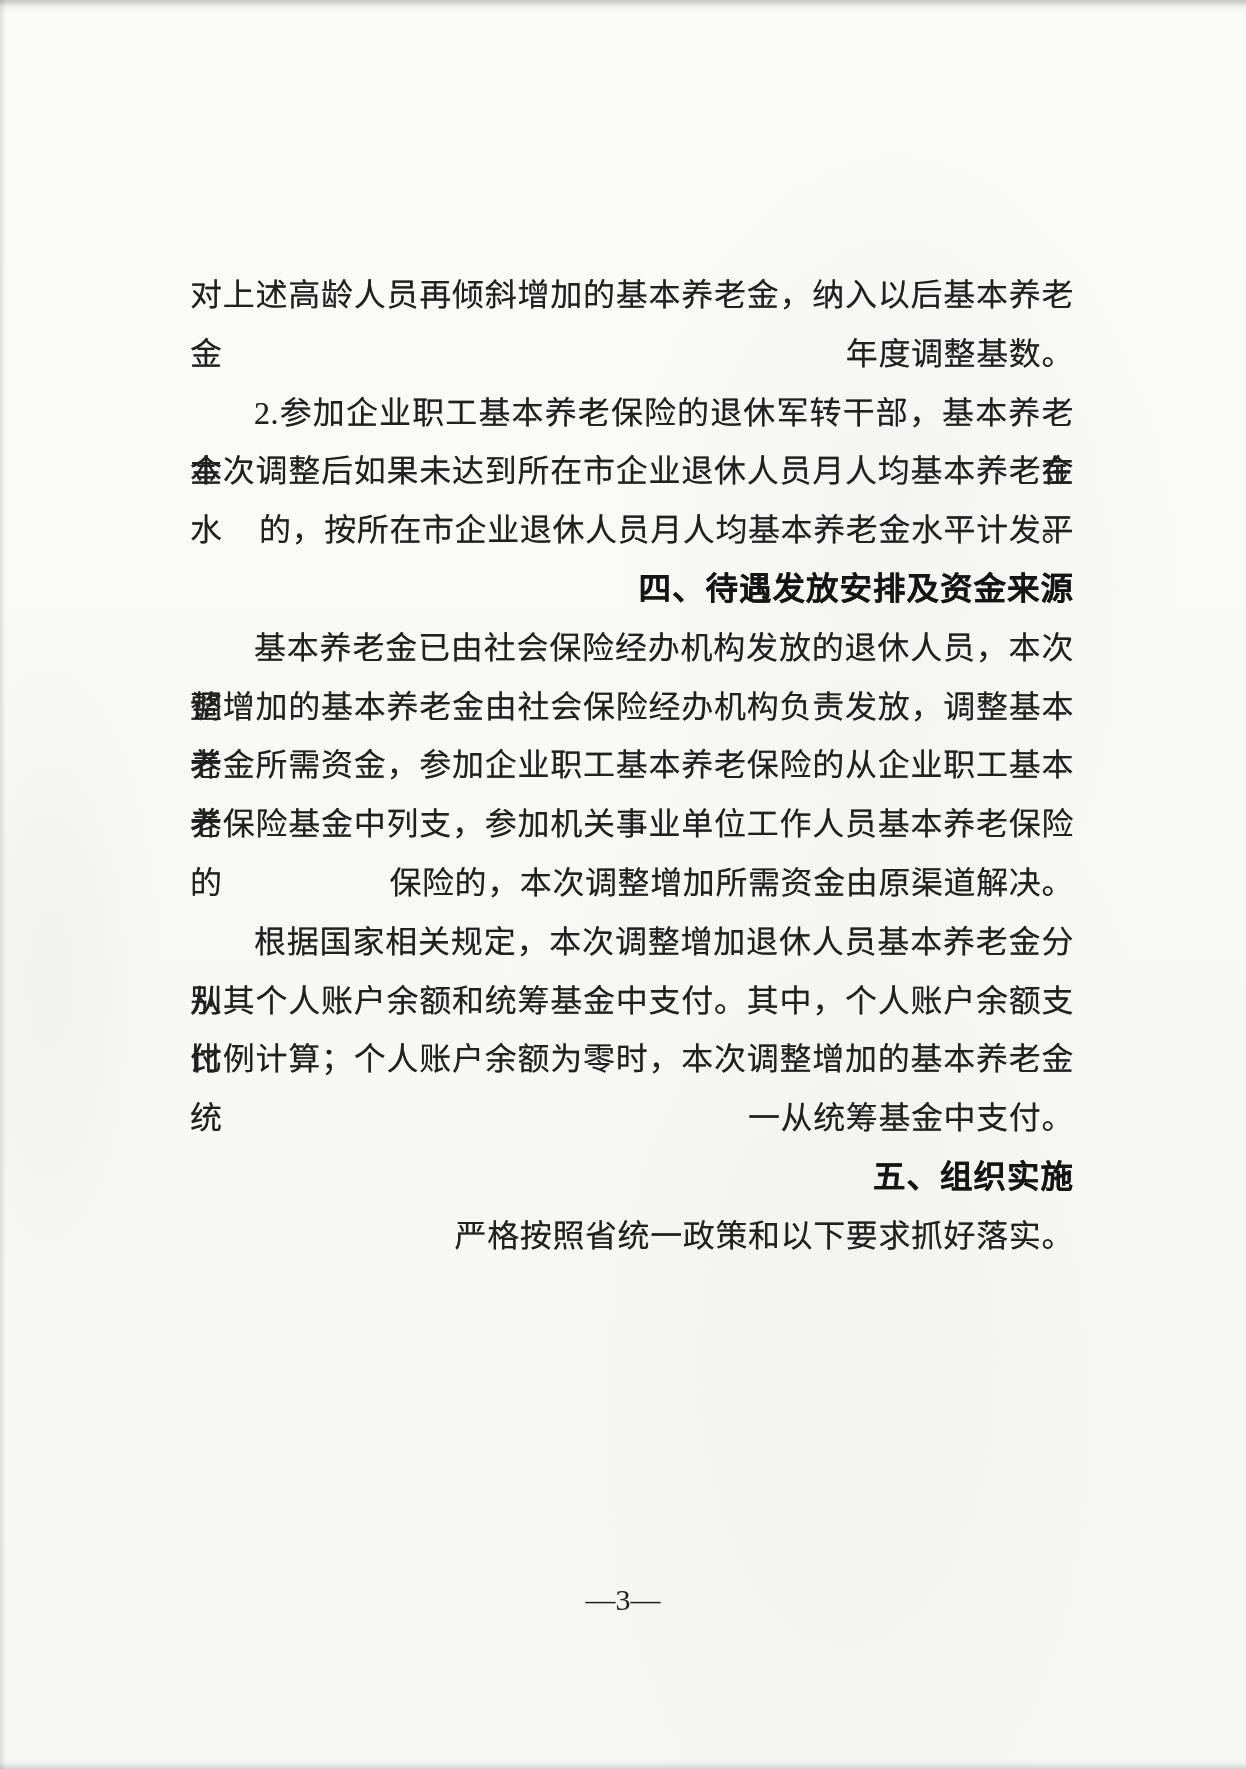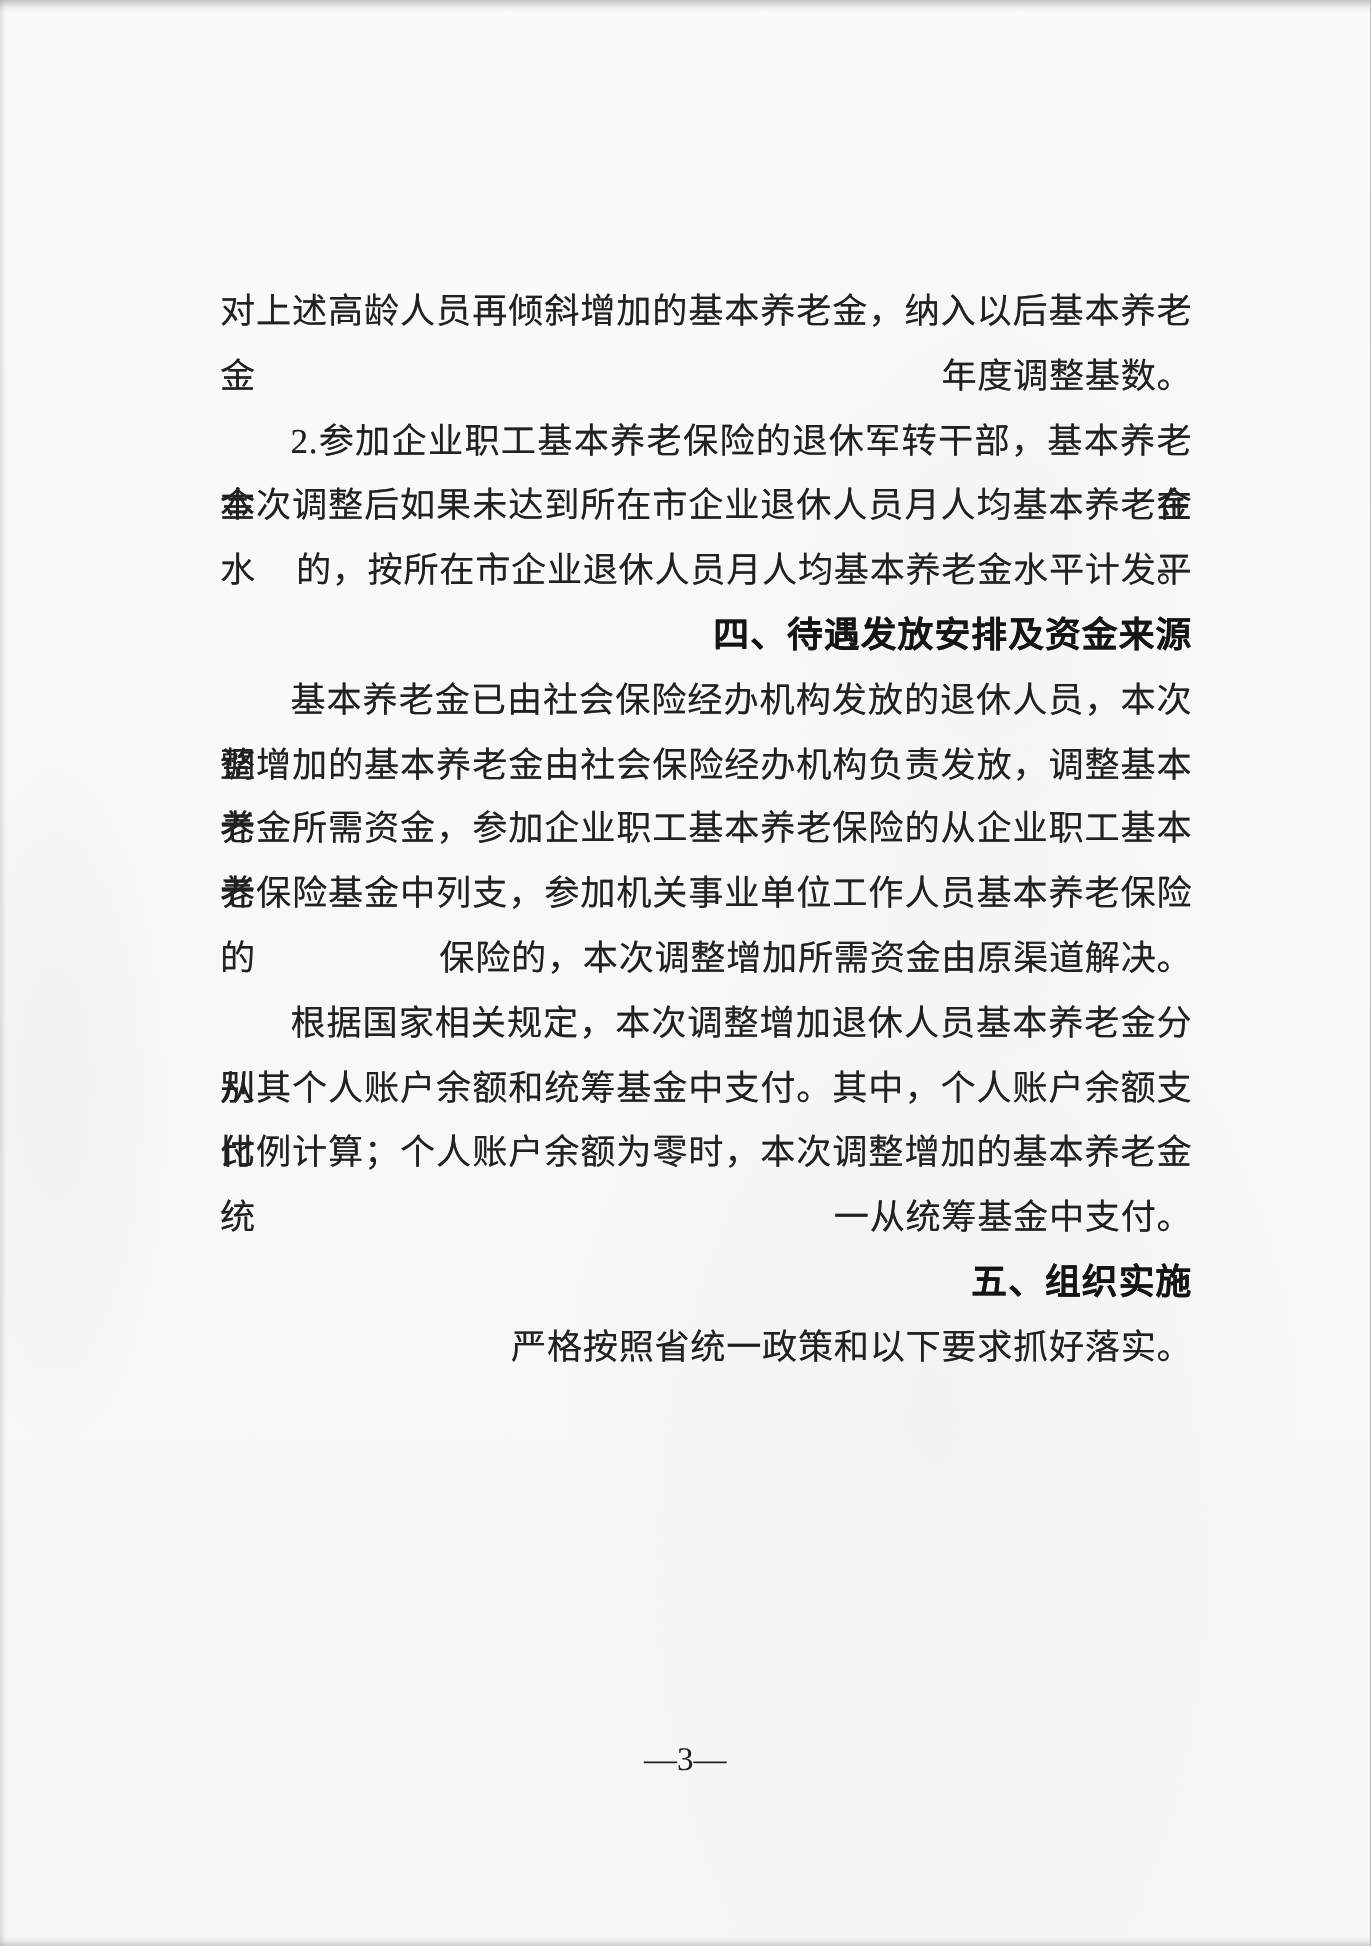--- a/index.html
+++ b/index.html
@@ -34,44 +34,43 @@
   }
   .scan-edge-left {
     position: absolute;
     top: 0; bottom: 0; left: 0;
     width: 6px;
     background: linear-gradient(90deg, rgba(100,100,100,0.18), transparent);
   }
   .text-block {
     position: absolute;
     left: 190px;
-    top: 254px;
+    top: 266px;
     width: 884px;
-    margin-left: 10px;
   }
   .line {
     height: 58.8px;
     line-height: 58.8px;
     font-size: 32px;
     letter-spacing: 0.6px;
     color: var(--ink, #212121);
     text-align: right;
     white-space: normal;
     
     text-shadow: 0 0 0.6px rgba(30,30,30,0.55);
   }
   .line.justify {
     text-align: justify;
     text-align-last: justify;
   }
   .line.indent {
     text-indent: 64px;
   }
   .line.heading {
-    font-family: Liberation Sans, sans-serif;
+    font-family: Liberation Serif, serif;
     font-weight: 700;
     font-size: 32.5px;
     color: var(--heading-ink, #151515);
     letter-spacing: 1px;
     text-shadow: 0 0 0.4px rgba(10,10,10,0.8);
   }
   .page-number {
     position: absolute;
     left: 0;
     width: 100%;

